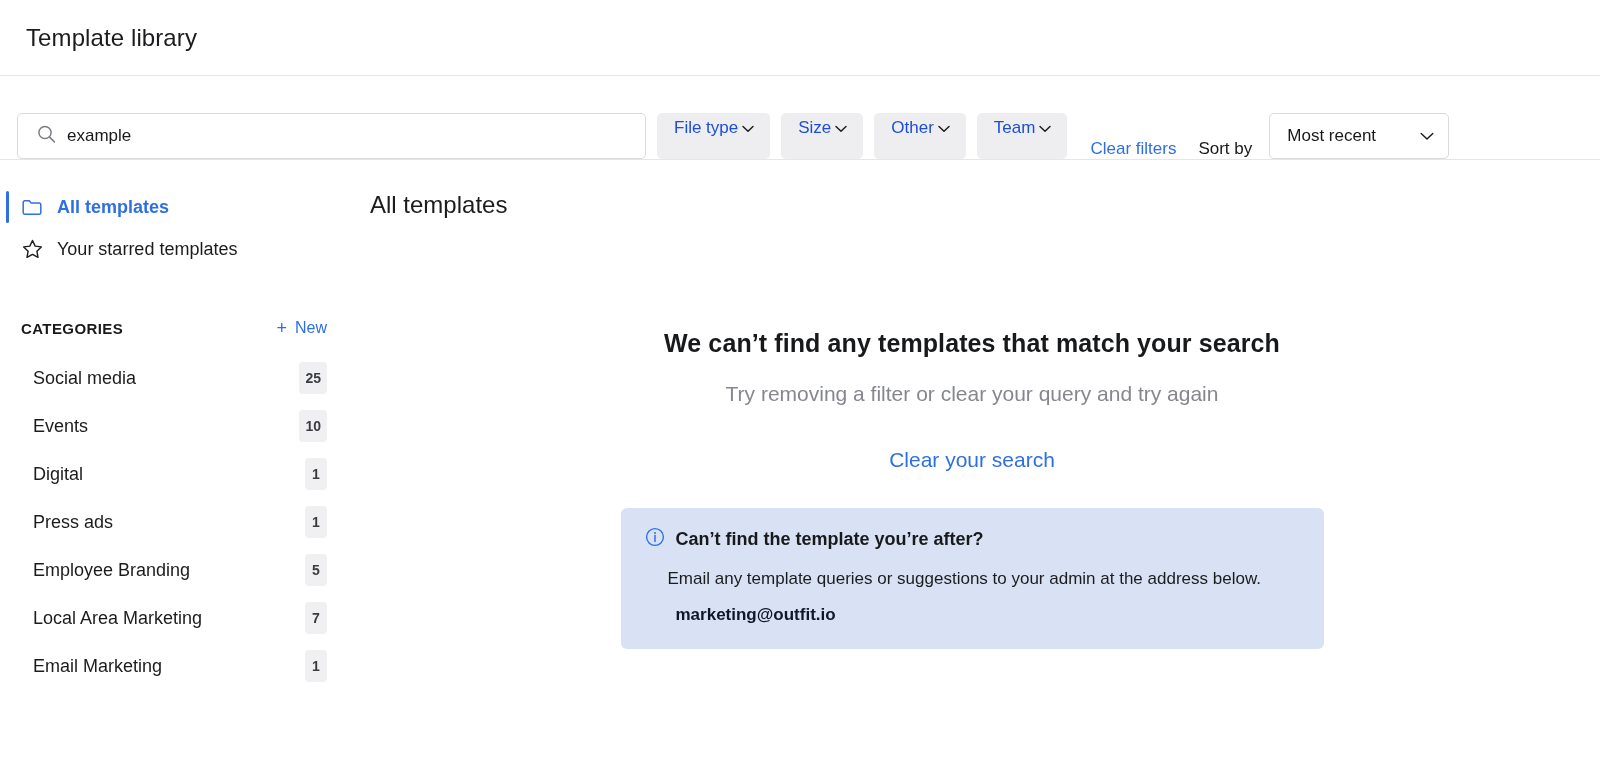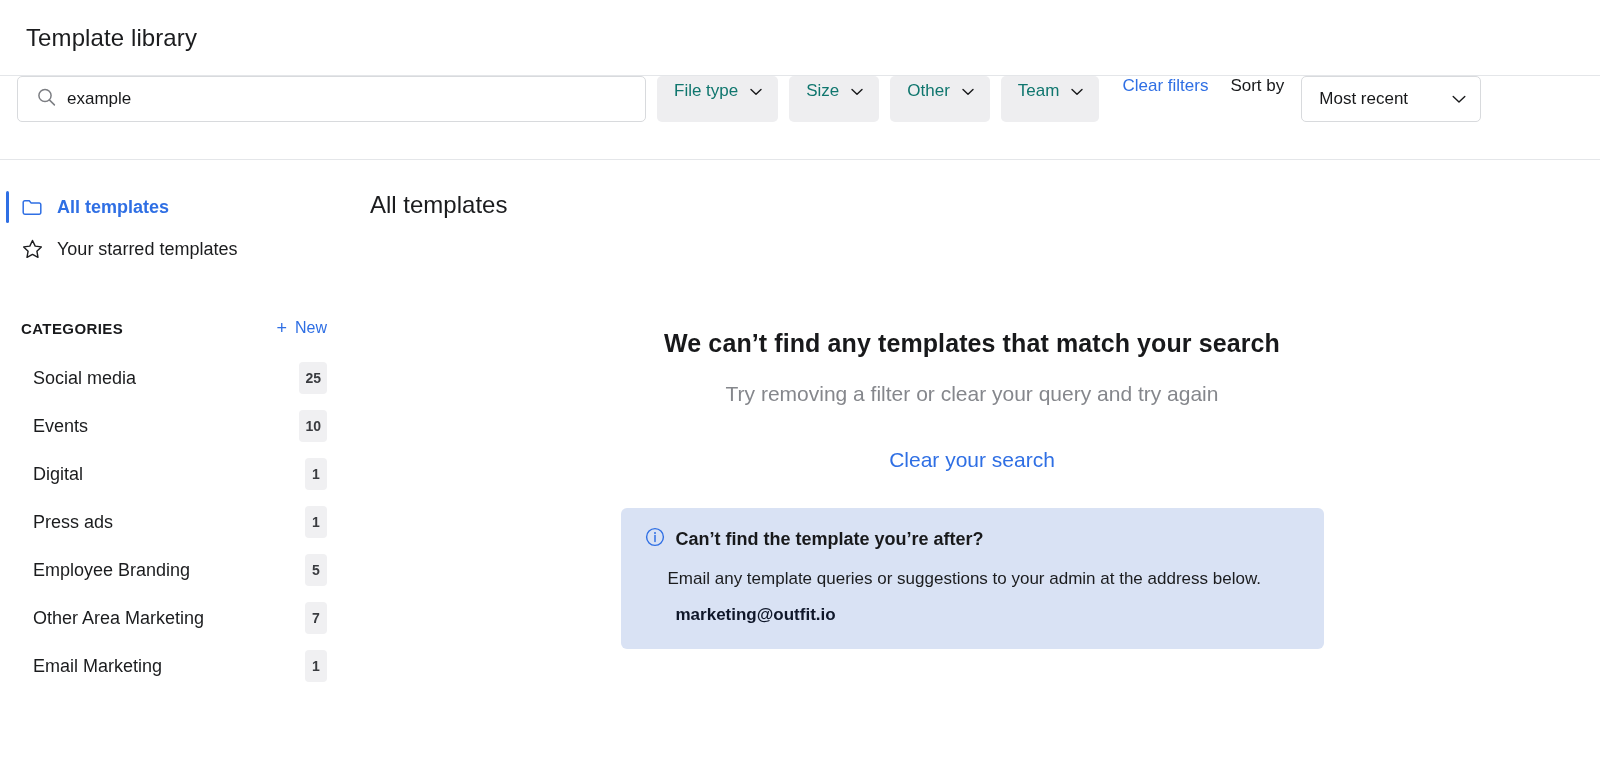--- a/index.html
+++ b/index.html
@@ -42,21 +42,21 @@
     color: #1b1c1e;
     cursor: pointer;
     font-family: "Liberation Sans", sans-serif;
   }
   .close-x { display: block; }
 
   
   .filterbar {
     height: 84px;
     display: flex;
-    align-items: flex-start;
+    align-items: flex-end;
     padding: 0 20px 0 17px;
     border-bottom: 1px solid #e4e6e9;
     background: #fff;
     gap: 0;
   }
   .search-wrap {
     position: relative;
     width: 629px;
     height: 46px;
     flex: 0 0 auto;
@@ -78,28 +78,28 @@
     left: 20px;
     top: 50%;
     transform: translateY(-50%);
     pointer-events: none;
     display: block;
   }
   .chip {
     height: 46px;
     display: inline-flex;
     align-items: center;
-    gap: 12px;
+    gap: 4px;
     padding: 0 16px 16px 17px;
     margin-left: 11px;
     background: #eeeef0;
     border: none;
     border-radius: 5px;
     font-size: 17px;
-    color: #0f766e;
+    color: #1d4ed8;
     cursor: pointer;
     font-family: "Liberation Sans", sans-serif;
     white-space: nowrap;
   }
   .clear-filters {
     margin-left: 23px;
     font-size: 17px;
     color: #2f6fe4;
     cursor: pointer;
     white-space: nowrap;
@@ -393,21 +393,21 @@
       </div>
       <div class="cat-row">
         <span class="cat-name">Press ads</span>
         <span class="cat-count">1</span>
       </div>
       <div class="cat-row">
         <span class="cat-name">Employee Branding</span>
         <span class="cat-count">5</span>
       </div>
       <div class="cat-row">
-        <span class="cat-name">Other Area Marketing</span>
+        <span class="cat-name">Local Area Marketing</span>
         <span class="cat-count">7</span>
       </div>
       <div class="cat-row">
         <span class="cat-name">Email Marketing</span>
         <span class="cat-count">1</span>
       </div>
     </div>
   </div>
 
   <div class="main">

